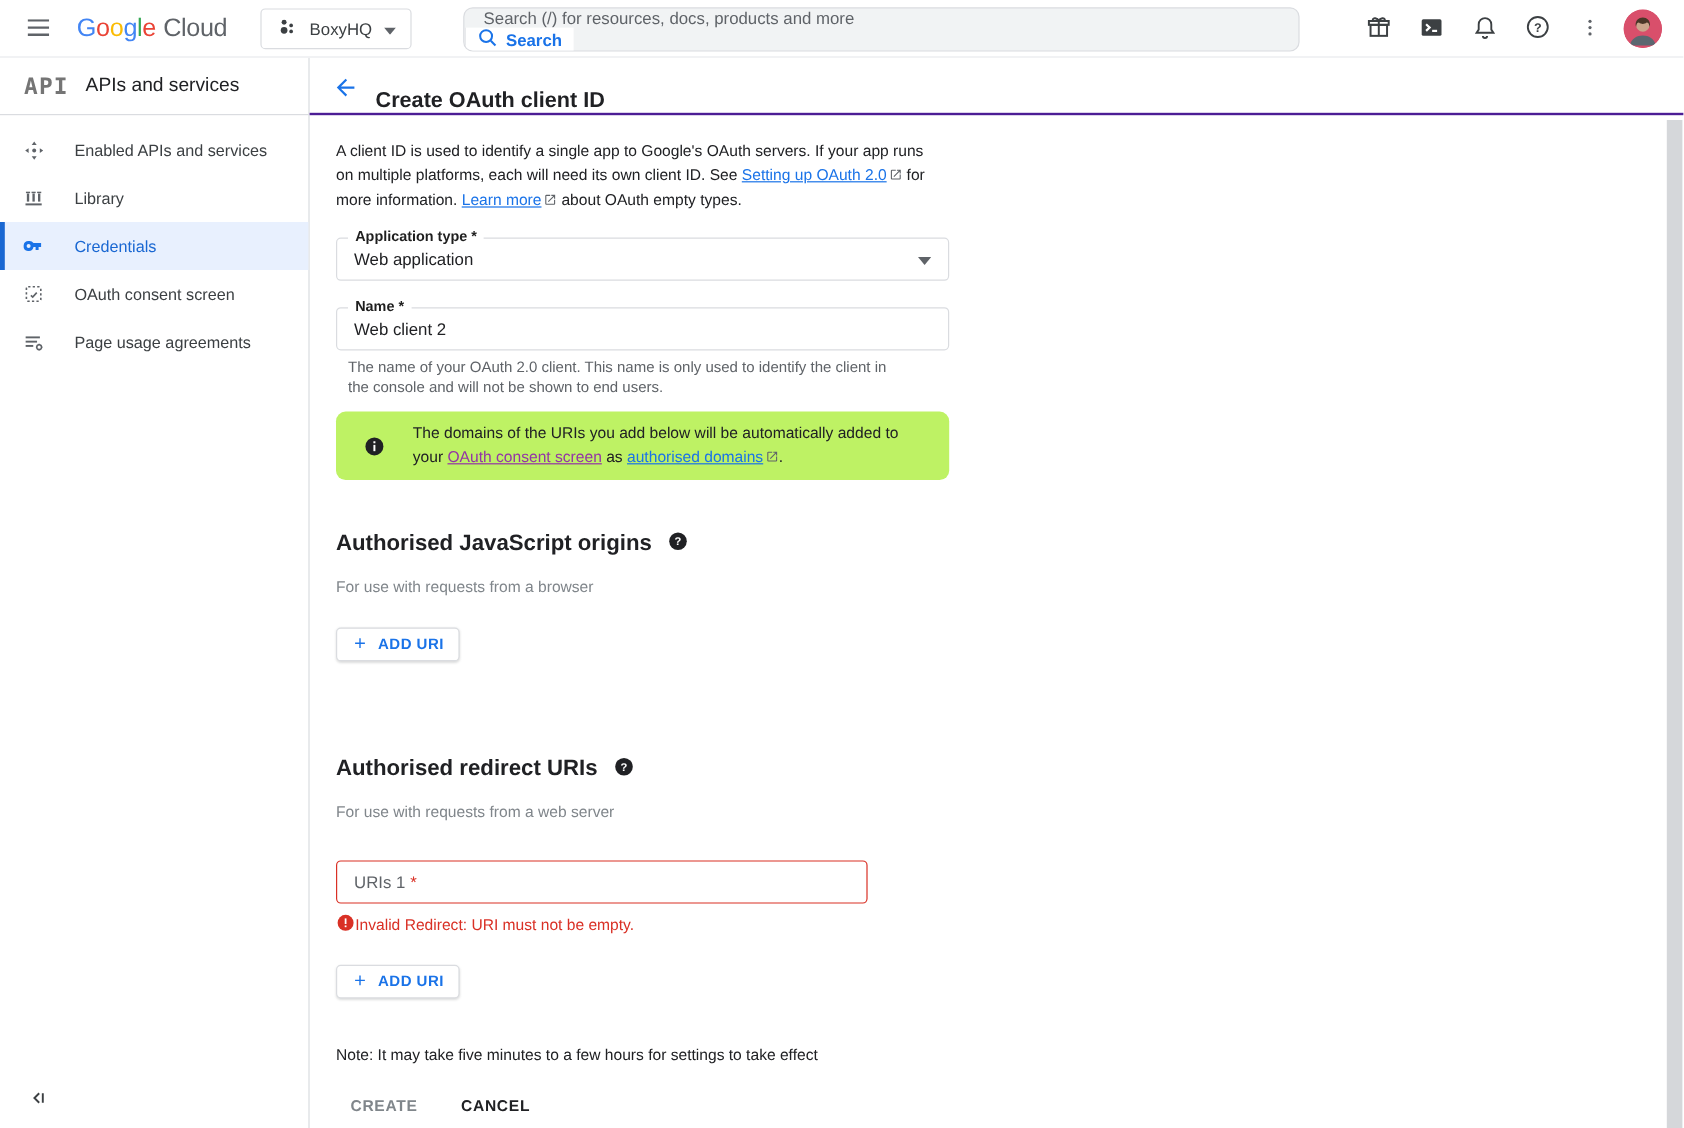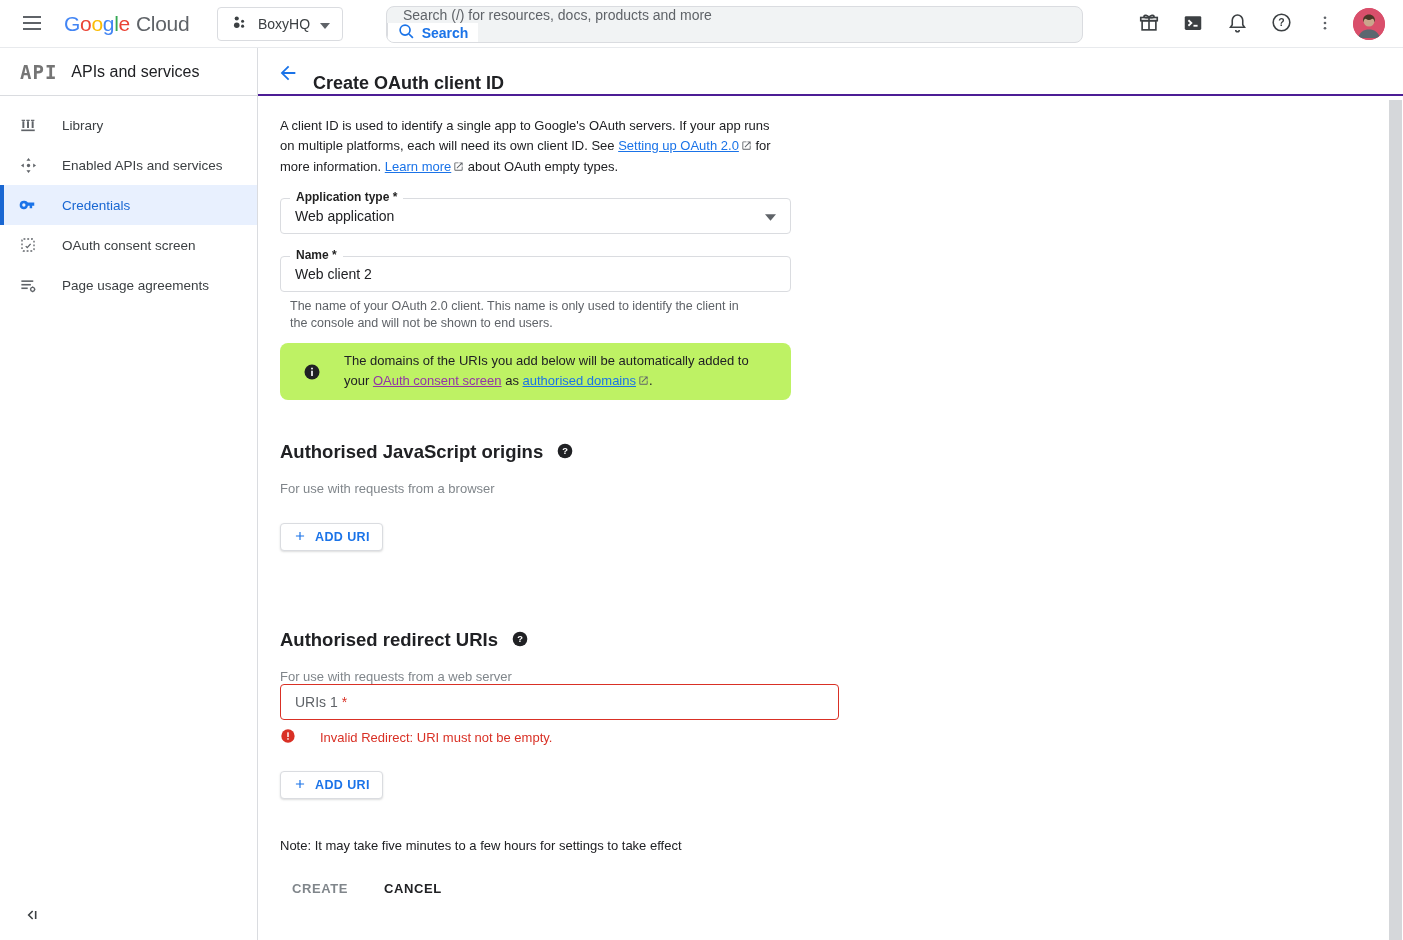--- a/index.html
+++ b/index.html
@@ -60,24 +60,24 @@
   .info-box .ibtext { font-size:13px; line-height:20px; color:#202124; }
 
   .section-heading { margin-top:41px; display:flex; align-items:center; gap:14px; font-size:18.5px; font-weight:700; color:#202124; }
   .section-heading.second { margin-top:78px; }
   .help-badge { background:none; border:none; padding:0; cursor:pointer; display:flex; }
   .sub { margin-top:18px; font-size:13px; color:#80868b; }
 
   .add-uri-btn { margin-top:27px; display:inline-flex; align-items:center; gap:8px; height:28px; padding:0 12px; background:#fff; border:1px solid #dadce0; border-radius:4px; color:#1a73e8; font-size:12.5px; font-weight:600; letter-spacing:0.4px; cursor:pointer; box-shadow:0 1px 2px rgba(60,64,67,.18); font-family:inherit; }
   .add-uri-btn.second { margin-top:24px; }
 
-  .uri-field { width:559px; border-color:#d93025; }
+  .uri-field { margin-top:33px; width:443px; border-color:#d93025; }
   .uri-placeholder { display:flex; align-items:center; height:100%; padding:0 14px; font-size:14px; color:#5f6368; cursor:text; }
   .req-star { color:#d93025; margin-left:4px; }
-  .error-row { margin-top:8px; display:flex; align-items:center; gap:24px; font-size:13px; color:#d93025; }
+  .error-row { margin-top:8px; display:flex; align-items:center; gap:0; font-size:13px; color:#d93025; }
 
   .note { margin-top:39px; font-size:13px; color:#202124; }
   .actions { margin-top:22px; display:flex; align-items:center; }
   .actions button { background:none; border:none; font-size:13px; letter-spacing:0.6px; cursor:pointer; padding:6px 12px; font-family:inherit; }
   .create-btn { color:#80868b; font-weight:600; }
   .cancel-btn { color:#202124; font-weight:700; margin-left:12px; }
 
   .scrollbar-track { position:absolute; right:0; top:100px; width:15px; height:840px; background:#fff; cursor:pointer; }
   .scrollbar-thumb { position:absolute; left:1px; top:0; width:13px; height:100%; background:#d5d7da; }
 </style>
@@ -192,43 +192,43 @@
 <div class="workspace">
 
   <aside class="sidebar">
     <div class="sidebar-header">
       <span class="api-logo">API</span>
       <span class="sidebar-title">APIs and services</span>
     </div>
     <nav class="nav">
       <div class="nav-item">
         <span class="nicon">
+          <svg width="19" height="19" viewBox="0 0 24 24" fill="#5f6368">
+            <path d="M12 2.5l2.6 3.6h-5.2z"></path>
+              <path d="M12 21.5l-2.6-3.6h5.2z"></path>
+            <path d="M2.5 12l3.6-2.6v5.2z"></path>
+              <path d="M21.5 12l-3.6 2.6V9.4z"></path>
+            <circle cx="12" cy="12" r="2.1"></circle>
+          </svg>
+        </span>
+        <span class="nlabel">Enabled APIs and services</span>
+      </div>
+      <div class="nav-item">
+        <span class="nicon">
           <svg width="18" height="18" viewBox="0 0 24 24" fill="#5f6368">
             <rect x="3" y="18" width="18" height="2.2"></rect>
             <rect x="4.5" y="7" width="2.6" height="9"></rect>
               <rect x="3.5" y="5" width="4.6" height="1.6"></rect>
             <rect x="10.7" y="7" width="2.6" height="9"></rect>
               <rect x="9.7" y="5" width="4.6" height="1.6"></rect>
             <rect x="16.9" y="7" width="2.6" height="9"></rect>
               <rect x="15.9" y="5" width="4.6" height="1.6"></rect>
           </svg>
         </span>
         <span class="nlabel">Library</span>
-      </div>
-      <div class="nav-item">
-        <span class="nicon">
-          <svg width="19" height="19" viewBox="0 0 24 24" fill="#5f6368">
-            <path d="M12 2.5l2.6 3.6h-5.2z"></path>
-              <path d="M12 21.5l-2.6-3.6h5.2z"></path>
-            <path d="M2.5 12l3.6-2.6v5.2z"></path>
-              <path d="M21.5 12l-3.6 2.6V9.4z"></path>
-            <circle cx="12" cy="12" r="2.1"></circle>
-          </svg>
-        </span>
-        <span class="nlabel">Enabled APIs and services</span>
       </div>
       <div class="nav-item selected">
         <span class="nicon">
           <svg width="20" height="20" viewBox="0 0 24 24" fill="#1a73e8">
             <path d="M7 8a5 5 0 1 0 4.9 6H14v3h3v-3h2.5v-4H11.9A5 5 0 0 0 7 8zm0 7a2 2 0 1 1 0-4 2 2 0 0 1 0 4z" transform="translate(0 -1)"></path>
           </svg>
         </span>
         <span class="nlabel">Credentials</span>
       </div>
       <div class="nav-item">

